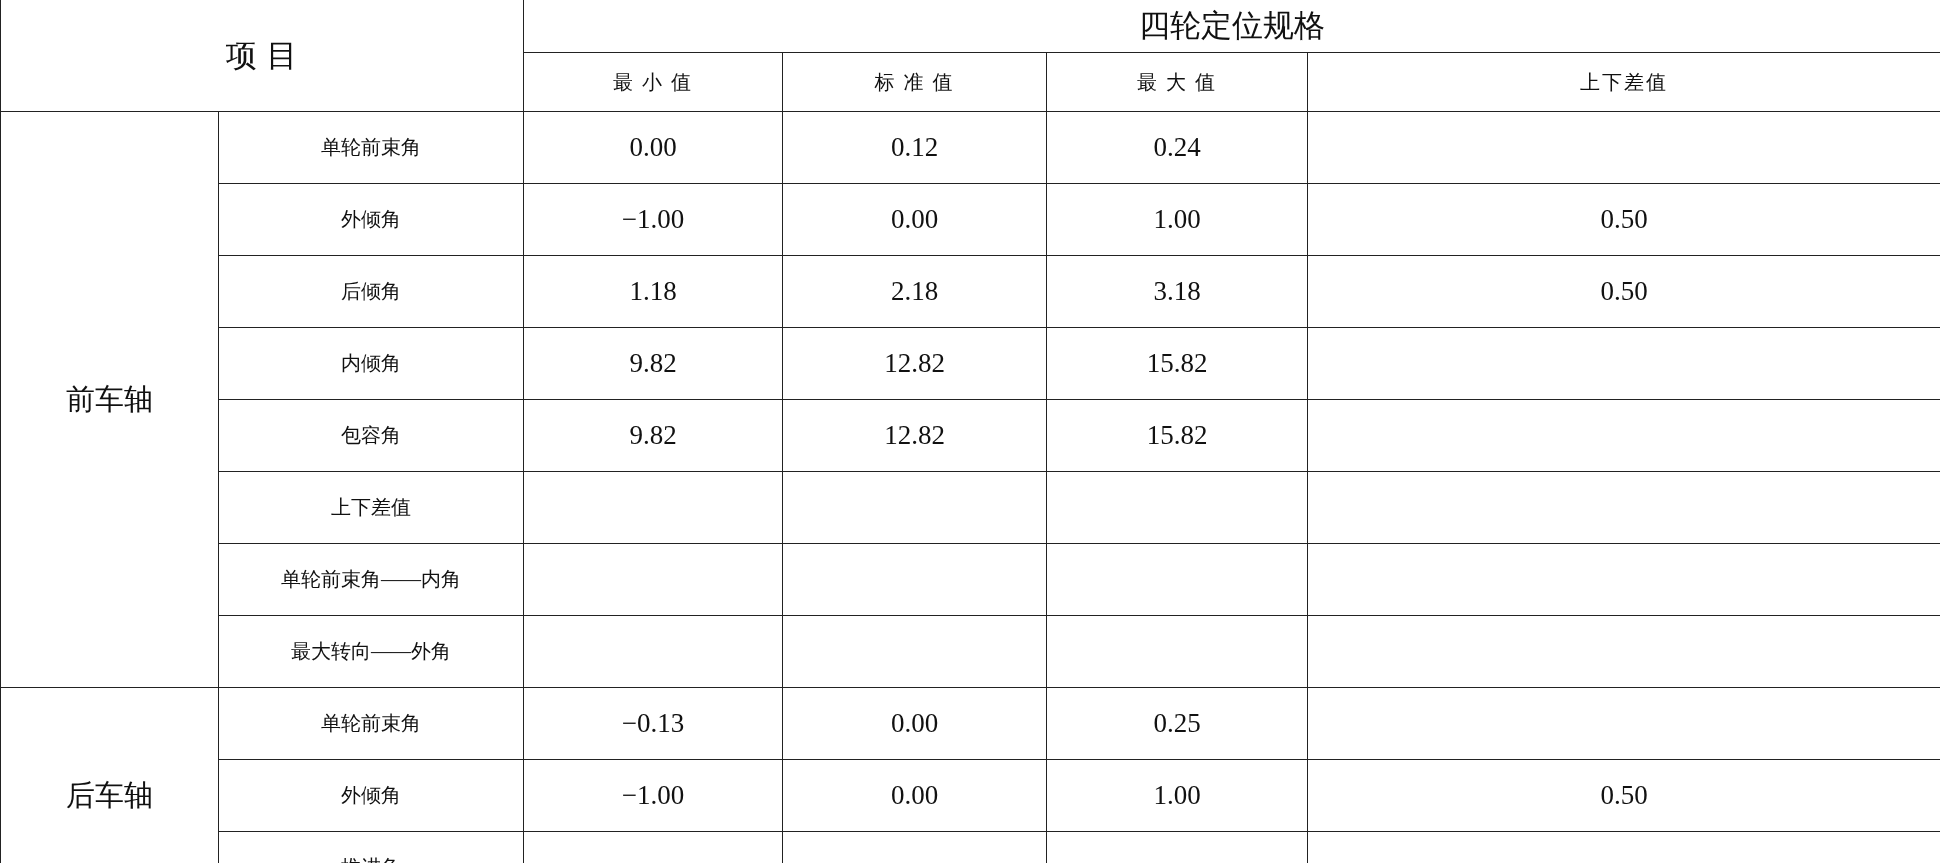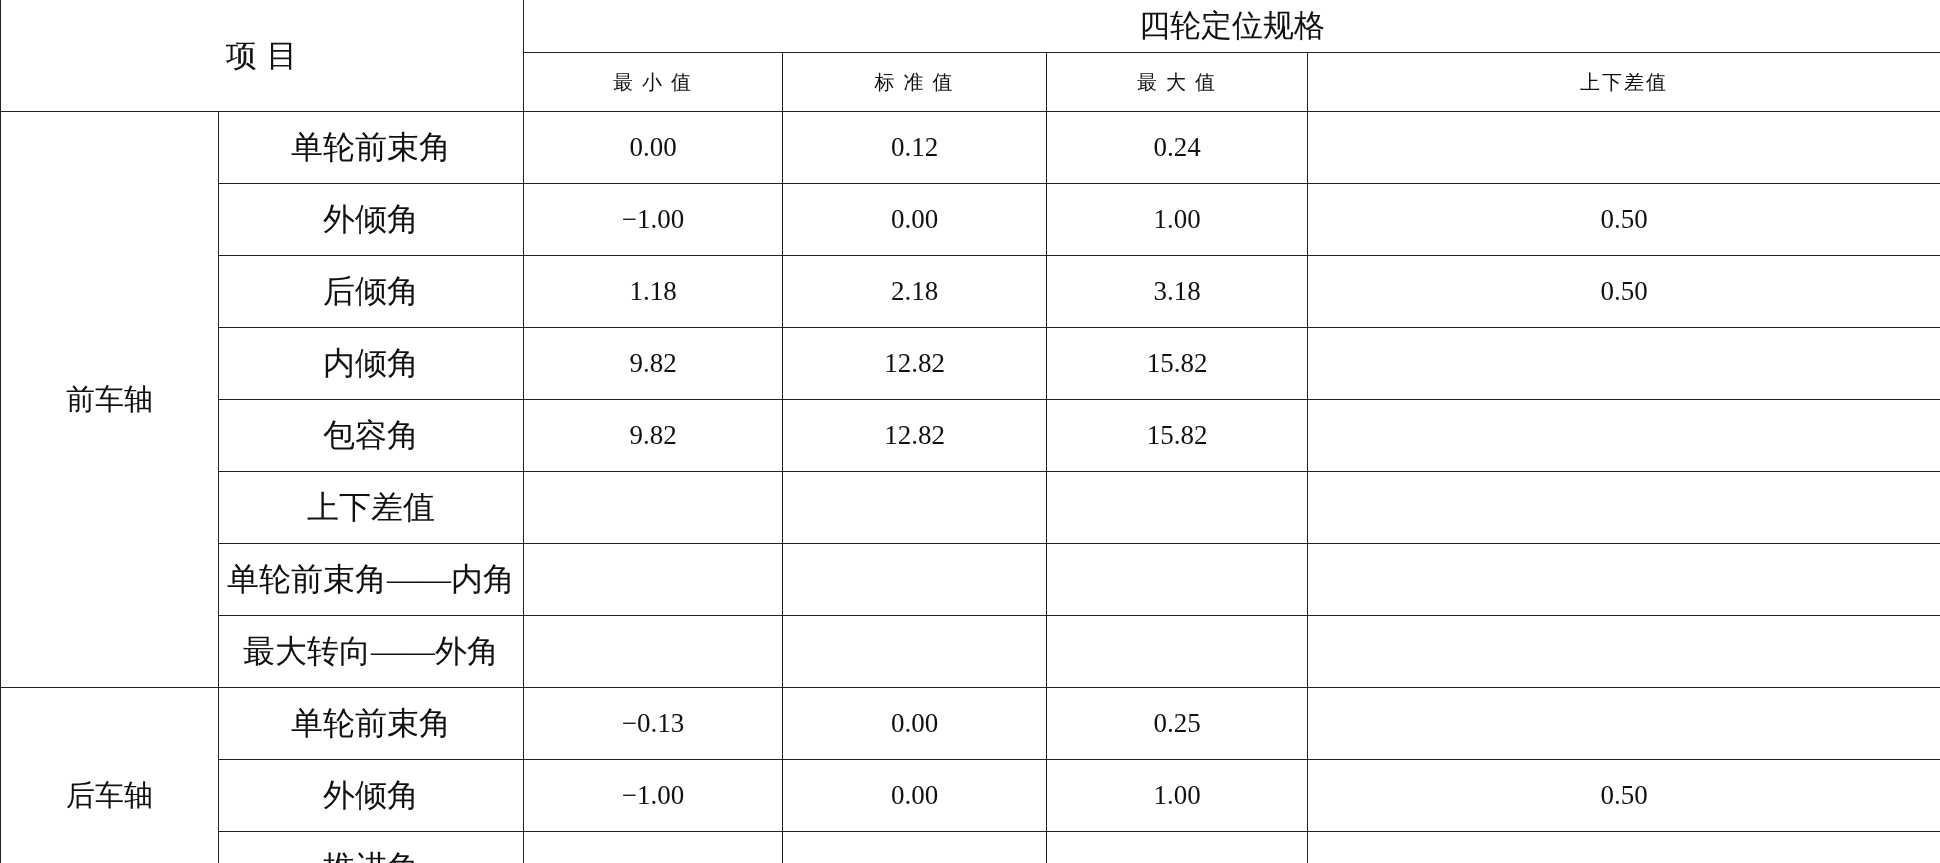--- a/index.html
+++ b/index.html
@@ -58,21 +58,21 @@
   }
   .subhead {
     font-size: 20px;
     letter-spacing: 2px;
   }
   .axle-cell {
     font-size: 29px;
     margin-left: 44px;
   }
   .item-cell {
-    font-size: 32px;
+    font-size: 20px;
   }
   .val-cell {
     font-size: 27px;
     font-family: "Liberation Serif", "DejaVu Serif", serif;
   }
   .h-title { height: 52px; }
   .h-sub   { height: 58px; }
   .h-row   { height: 72px; }
 
   .thick-top { border-top: 2px solid #111111; }

